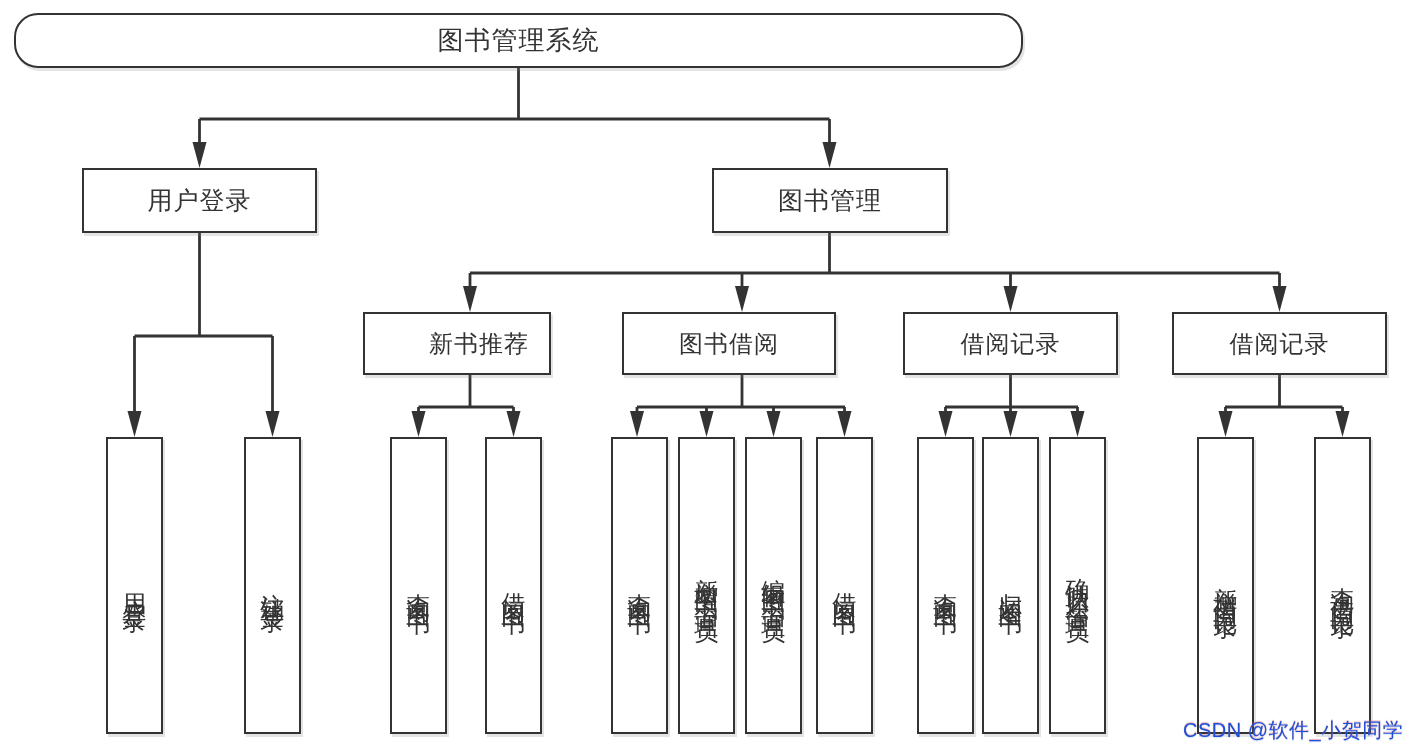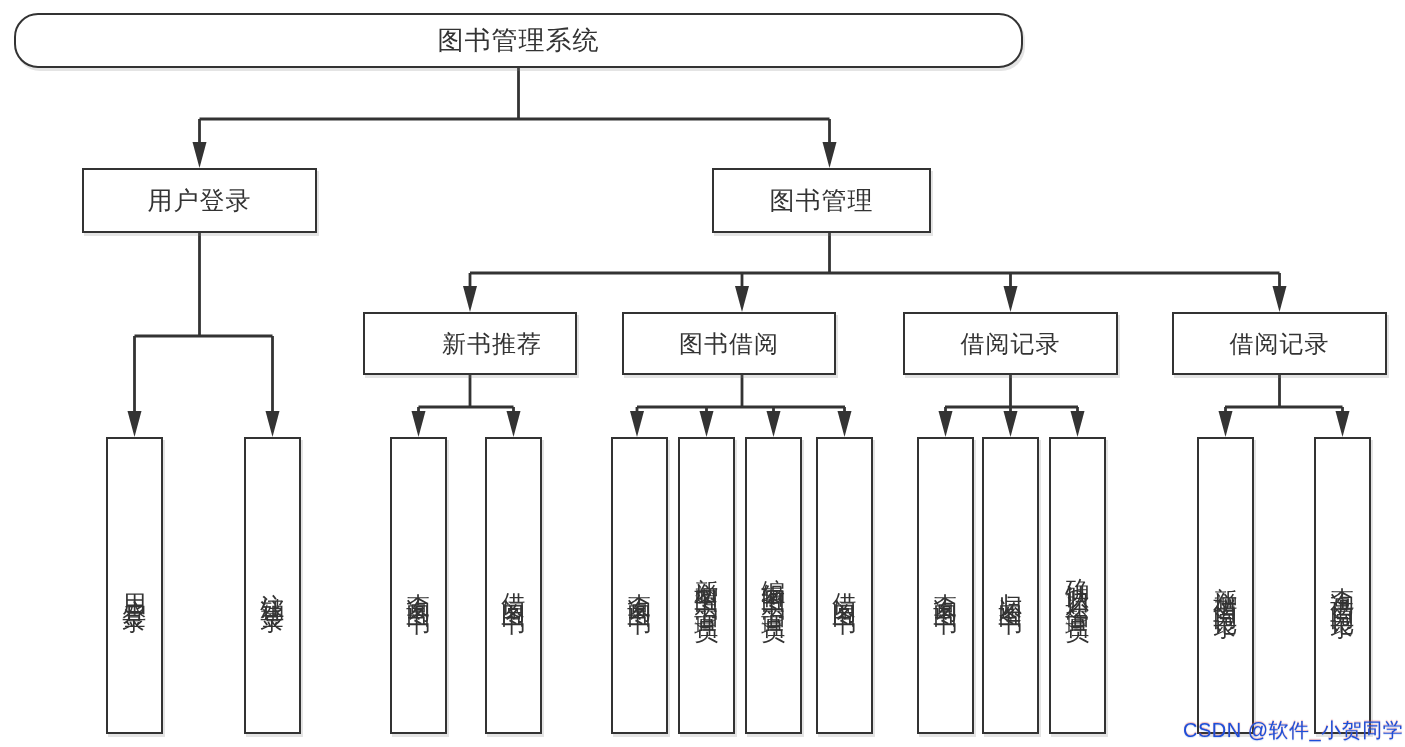--- a/index.html
+++ b/index.html
@@ -84,23 +84,23 @@
       <polygon points="1070.5,411 1084.5,411 1077.5,437" fill="#333333"></polygon>
       <line x1="1225.5" y1="407" x2="1225.5" y2="417" stroke="#333333" stroke-width="2.8"></line>
       <polygon points="1218.5,411 1232.5,411 1225.5,437" fill="#333333"></polygon>
       <line x1="1342.5" y1="407" x2="1342.5" y2="417" stroke="#333333" stroke-width="2.8"></line>
       <polygon points="1335.5,411 1349.5,411 1342.5,437" fill="#333333"></polygon>
     </svg>
 
   <div class="hbox root" style="left:14px;top:13px;width:1009px;height:55px;border-radius:24px;">图书管理系统</div>
 
   <div class="hbox lvl2" style="left:82px;width:235px;">用户登录</div>
-  <div class="hbox lvl2" style="left:712px;width:219px;text-align:right;">图书管理</div>
+  <div class="hbox lvl2" style="left:712px;width:236px;text-align:right;">图书管理</div>
 
-  <div class="hbox lvl3" style="left:363px;width:214px;padding-left:44px;">新书推荐</div>
+  <div class="hbox lvl3" style="left:363px;width:188px;padding-left:44px;">新书推荐</div>
   <div class="hbox lvl3" style="left:622px;width:214px;">图书借阅</div>
   <div class="hbox lvl3" style="left:903px;width:215px;">借阅记录</div>
   <div class="hbox lvl3" style="left:1172px;width:215px;text-align:right;">借阅记录</div>
 
   <div class="vbox" style="left:106px;">用户登录</div>
   <div class="vbox" style="left:244px;">注销登录</div>
 
   <div class="vbox" style="left:390px;">查询图书</div>
   <div class="vbox" style="left:485px;">借阅图书</div>
 

